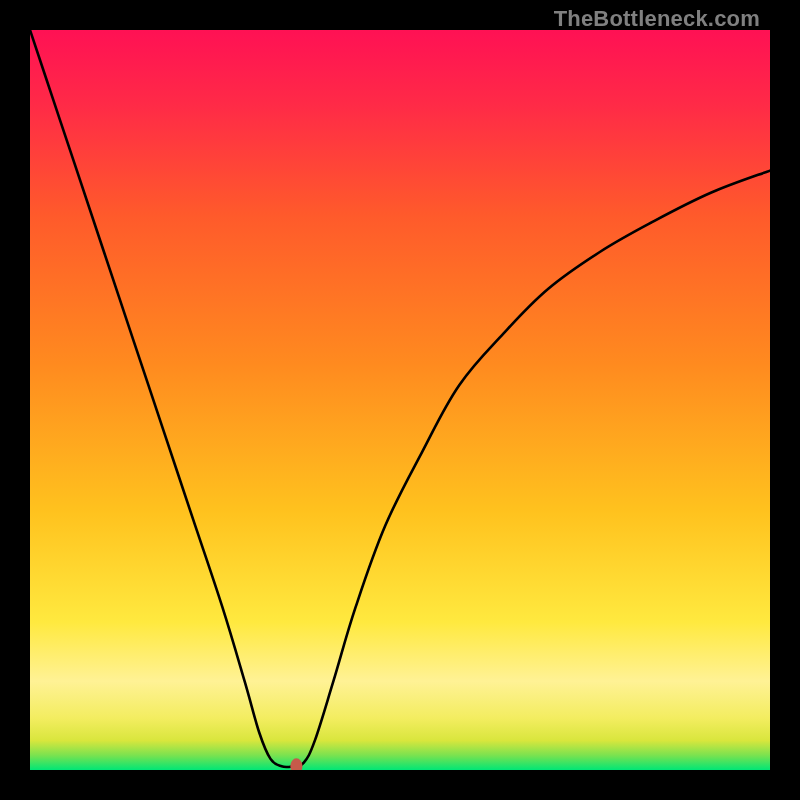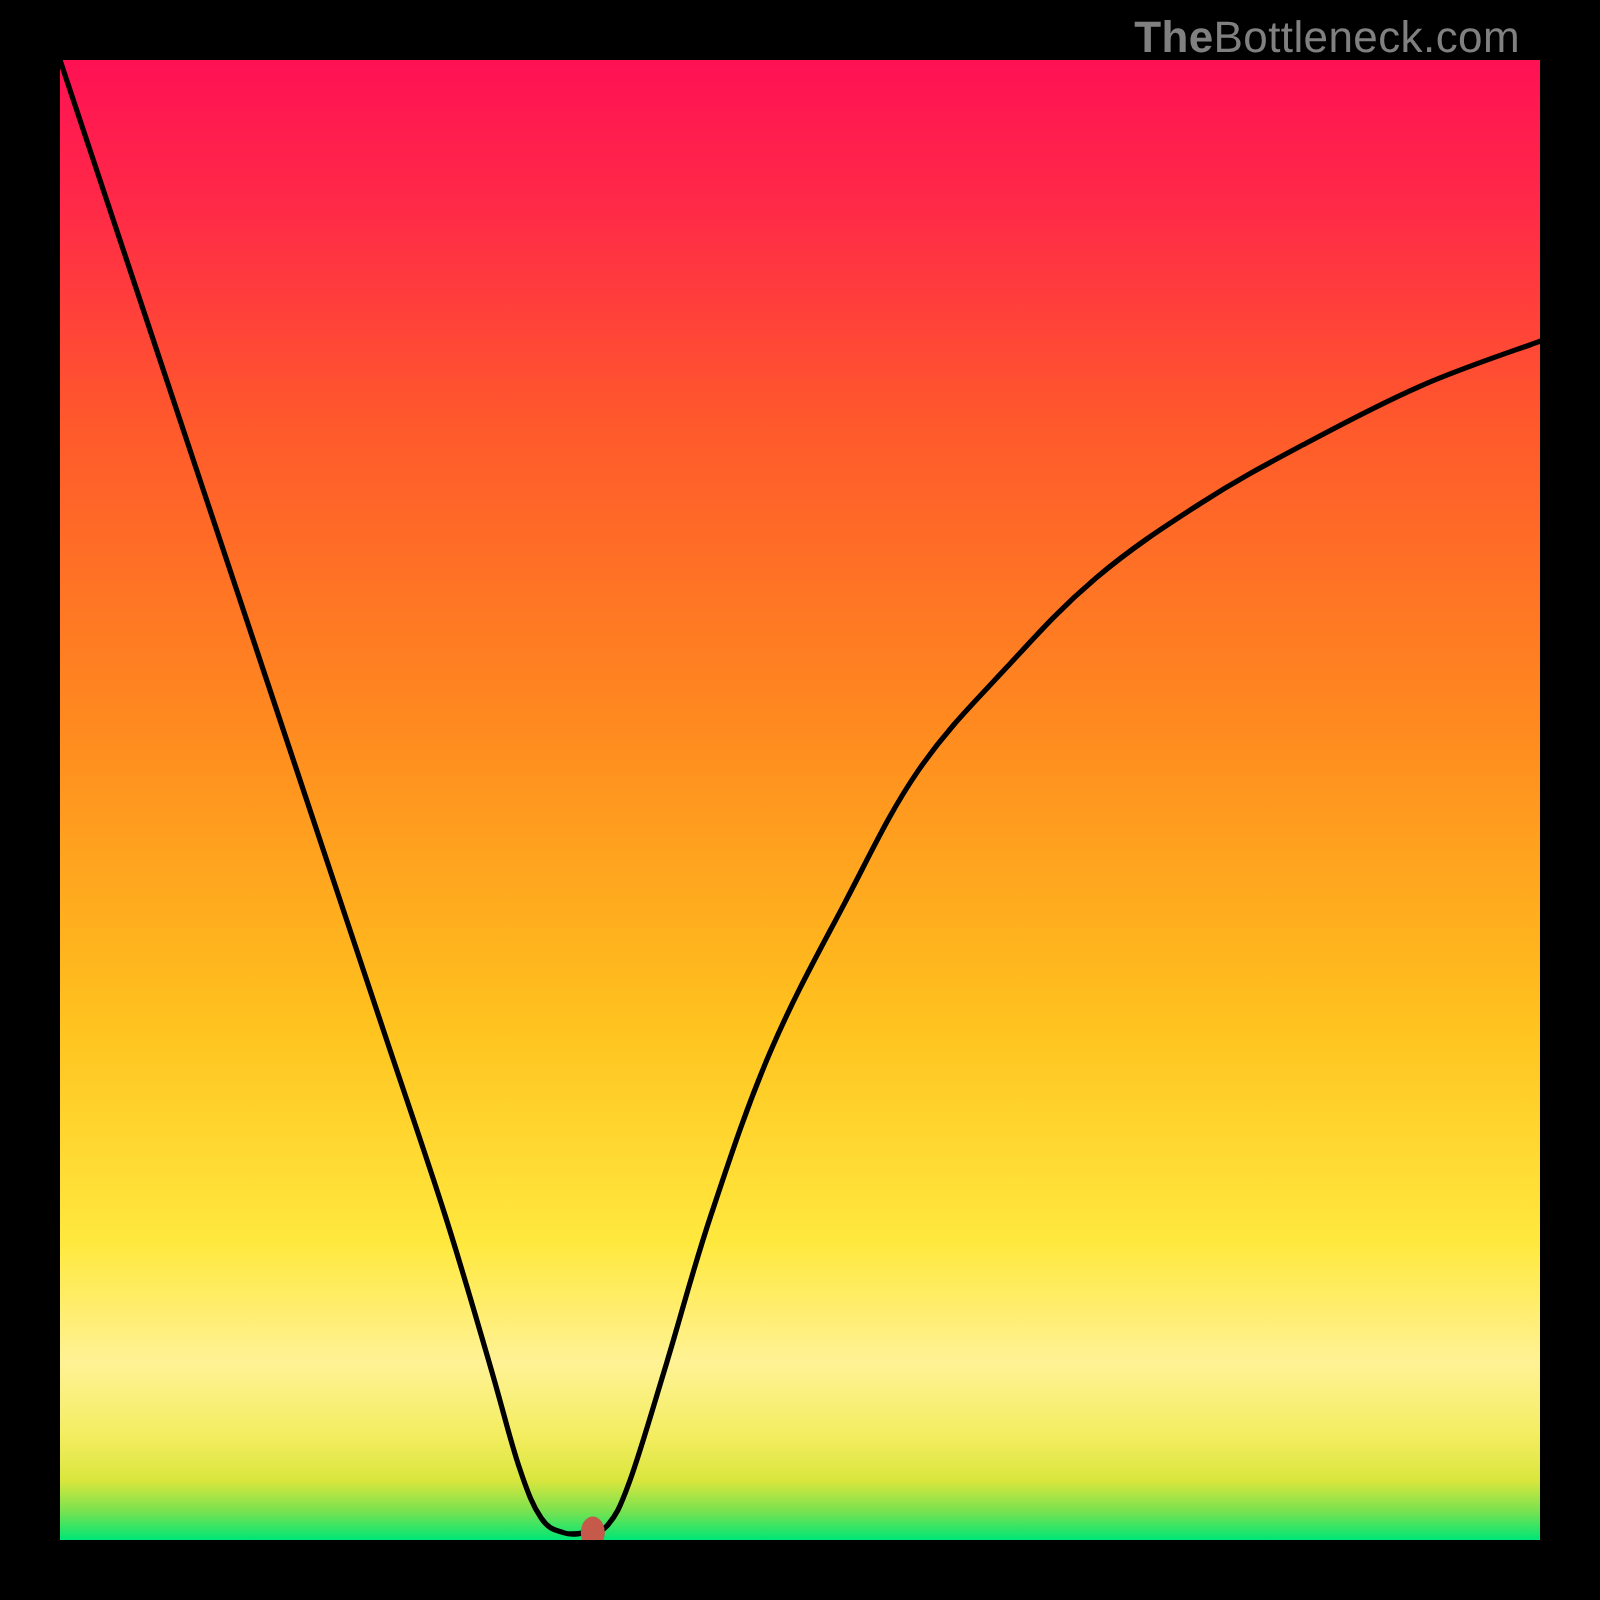--- a/index.html
+++ b/index.html
@@ -36,24 +36,24 @@
     color: #808080;
     font-size: 22px;
     font-weight: 400;
     letter-spacing: 0.2px;
     user-select: none;
   }
   .watermark .the {
     font-weight: 700;
   }
   .watermark .bn {
-    font-weight: 400;
+    font-weight: 700;
   }
   .watermark .com {
-    font-weight: 400;
+    font-weight: 700;
   }
 </style>
 </head>
 <body>
 
 <div class="outer">
 
   <div class="watermark">
     <span class="the">The</span><span class="bn">Bottleneck</span><span class="com">.com</span>
   </div>

